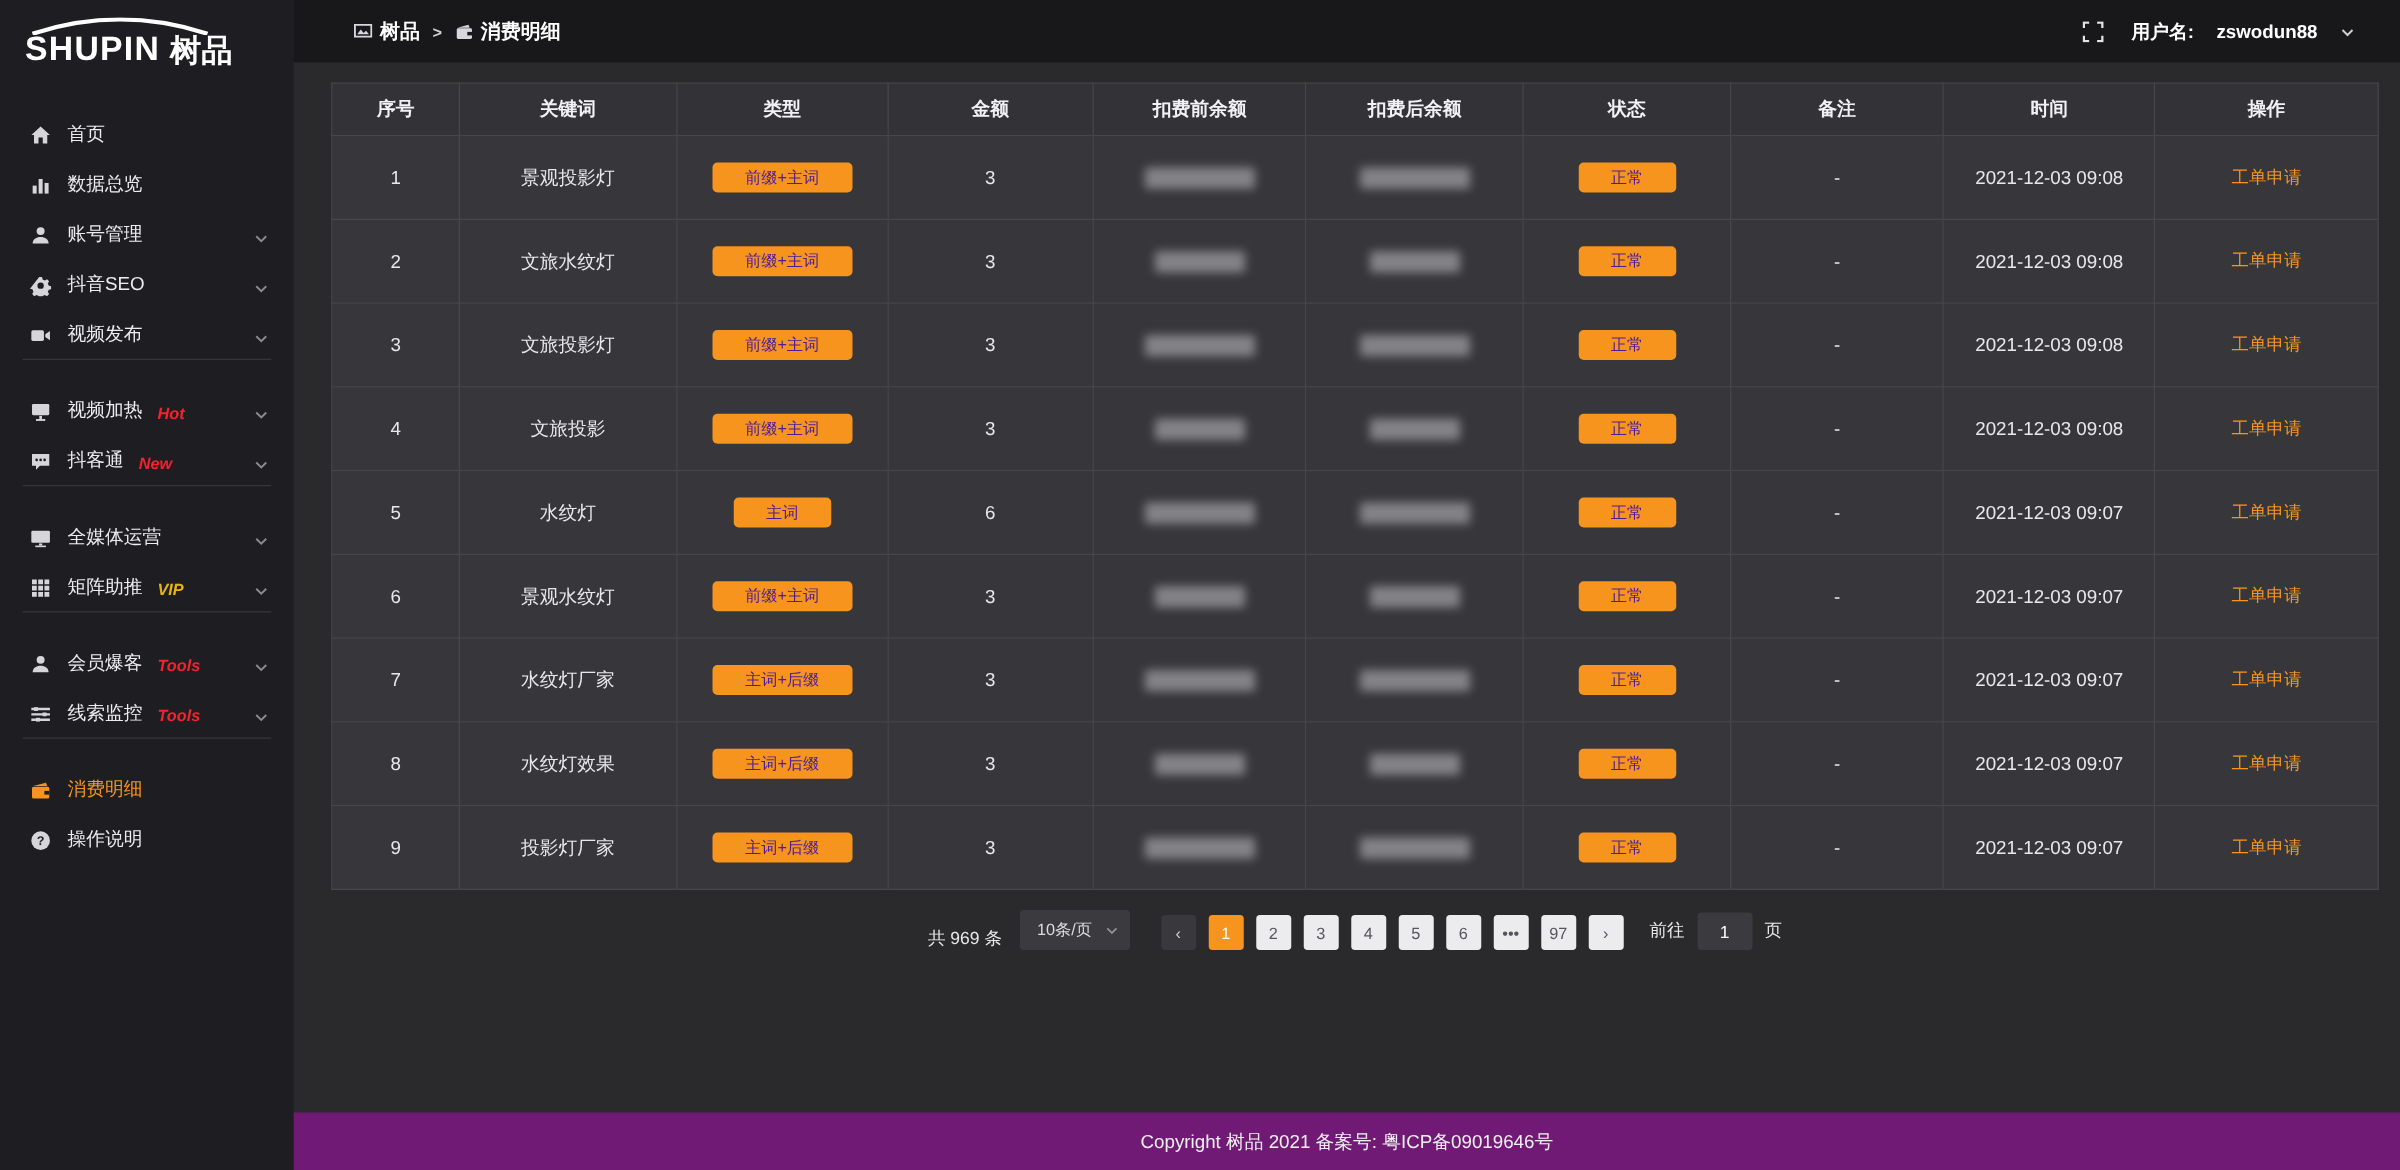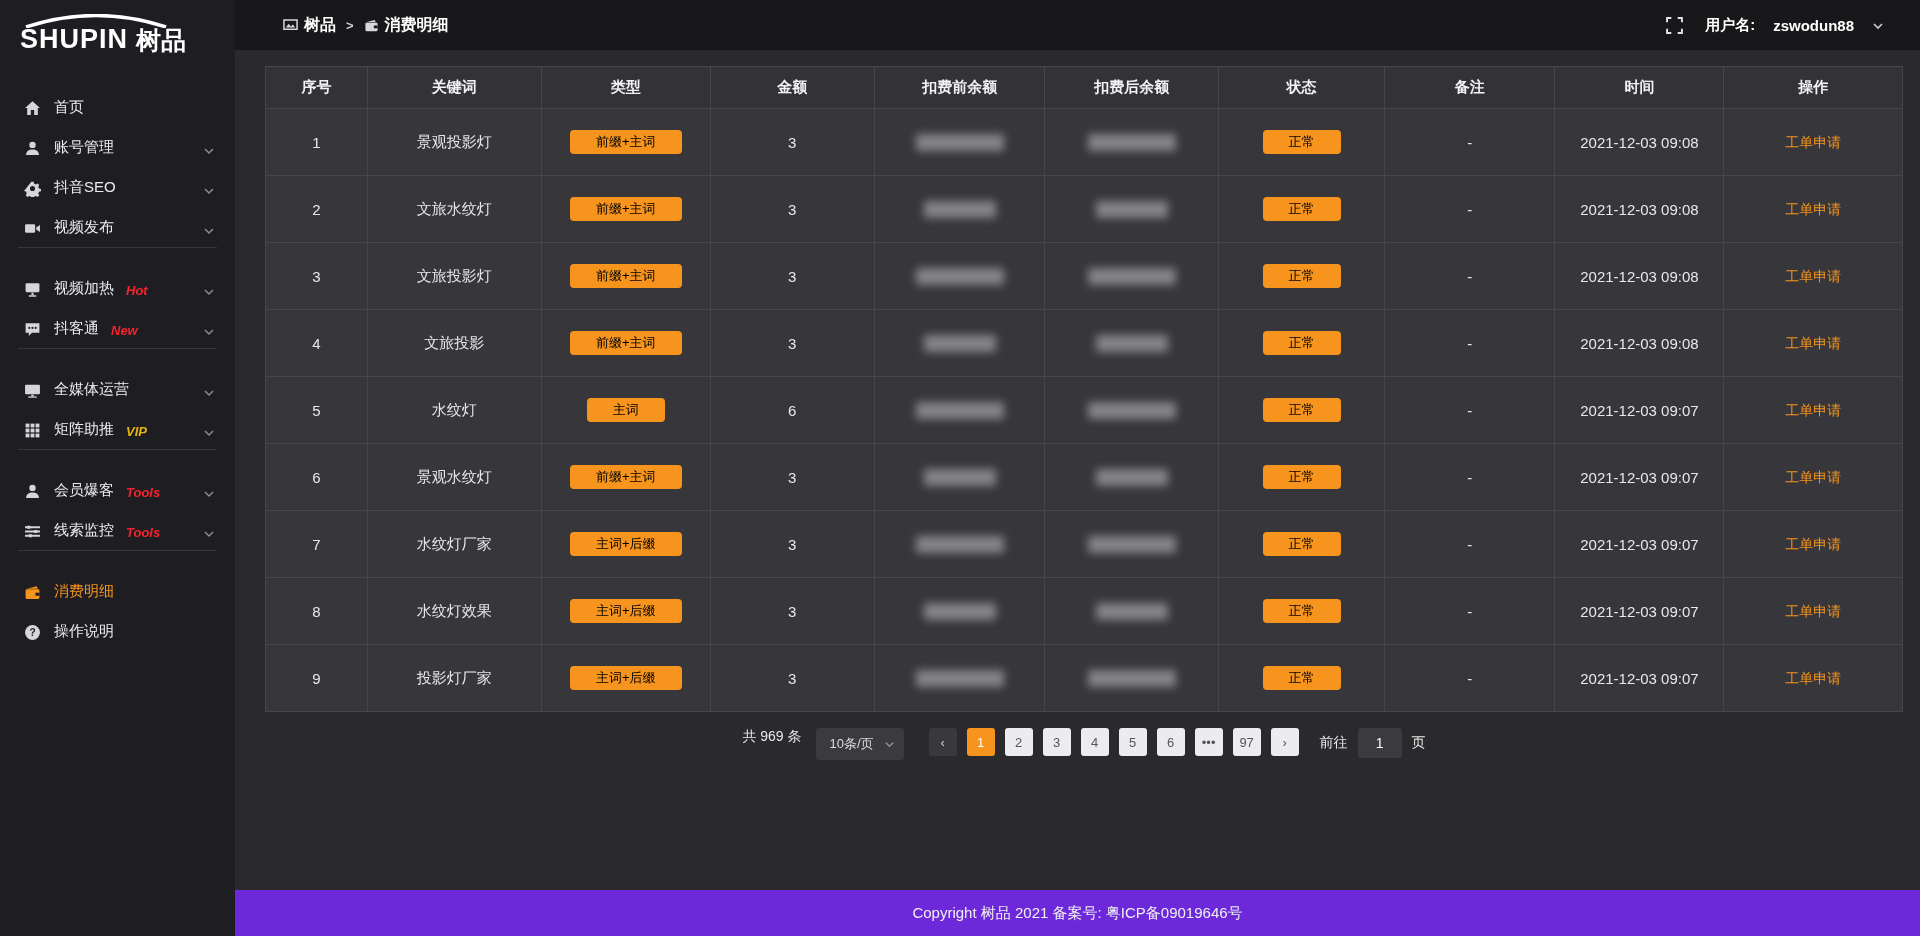--- a/index.html
+++ b/index.html
@@ -44,45 +44,45 @@
   
   .content { flex:1; padding:0 17px 0 30px; }
   .balance { margin-top:44px; font-size:15px; font-weight:bold; color:#fff; }
   .balance .b-value { margin-left:6px; }
 
   table.data-table { width:100%; border-collapse:collapse; margin-top:16px; table-layout:fixed; }
   .data-table th, .data-table td {
     border:1px solid #46464b; text-align:center; font-size:15px; color:#e8e8ea; }
   .data-table th { height:42px; background:#323237; font-weight:bold; color:#f2f2f4; }
   .data-table td { height:67px; background:#37373b; }
-  .badge { display:inline-block; background:#f7941d; color:#000000; font-size:13px;
+  .badge { display:inline-block; background:#f7941d; color:#4c1d95; font-size:13px;
     padding:5px 26px; border-radius:4px; line-height:1.1; }
   .blur-block { display:inline-block; width:88px; height:17px; background:#96969b;
     border-radius:2px; filter:blur(4px); opacity:.8; vertical-align:middle; }
   tr:nth-child(even) .blur-block { width:72px; }
   .action-link { color:#f7941d; font-size:14px; cursor:pointer; text-decoration:none; }
 
   
-  .pagination { margin-top:16px; display:flex; align-items:flex-start; justify-content:center; }
+  .pagination { margin-top:16px; display:flex; align-items:flex-end; justify-content:center; }
   .pg-total { font-size:14px; color:#e8e8ea; margin-right:14px; }
   .pg-select { position:relative; height:32px; line-height:32px; background:#3a3a3f;
     border-radius:3px; padding:0 30px 0 14px; font-size:13px; color:#dcdce0;
     margin-right:20px; cursor:pointer; }
   .pg-select .s-chevron { position:absolute; right:9px; top:2px; color:#8f8f94; }
   .pg-btn { width:28px; height:28px; margin:0 5px; border-radius:3px; background:#ececee;
     color:#55555c; font-size:13px; display:inline-flex; align-items:center;
     justify-content:center; cursor:pointer; border:none; font-family:inherit; }
   .pg-btn.prev { background:#38383d; color:#cfcfd3; }
   .pg-btn.active { background:#f7941d; color:#fff; }
   .pg-jump { display:flex; align-items:center; gap:10px; margin-left:16px; font-size:14px; color:#e8e8ea; }
   .pg-input { width:44px; height:30px; background:#3a3a3f; border:none; border-radius:3px;
     color:#fff; font-size:14px; text-align:center; font-family:inherit; }
 
   
-  .footer { height:46px; flex-shrink:0; background:#6d28d9; display:flex;
+  .footer { height:46px; flex-shrink:0; background:#701a75; display:flex;
     align-items:center; justify-content:center; font-size:15px; color:#f0f0f2; }
 </style>
 </head>
 <body>
 
 <div class="app">
 
   <aside class="sidebar">
     <div class="logo">
       <svg class="logo-arc" width="148" height="14" viewBox="0 0 148 14">
@@ -94,20 +94,31 @@
       </div>
     </div>
     <nav class="menu" id="menu">
         <div class="menu-item">
     <span class="mi-icon">
             <svg viewBox="0 0 16 16" fill="currentColor">
               <path d="M8 1.2 15 7.5h-2V14h-3.4V9.4H6.4V14H3V7.5H1z"></path>
             </svg>
           </span>
     <span class="mi-label">首页</span>
+
+  </div>
+        <div class="menu-item">
+    <span class="mi-icon">
+            <svg viewBox="0 0 16 16" fill="currentColor">
+              <rect x="2" y="8" width="3" height="6"></rect>
+              <rect x="6.5" y="3" width="3" height="11"></rect>
+              <rect x="11" y="6" width="3" height="8"></rect>
+            </svg>
+          </span>
+    <span class="mi-label">数据总览</span>
 
   </div>
         <div class="menu-item expandable">
     <span class="mi-icon">
             <svg viewBox="0 0 16 16" fill="currentColor">
               <circle cx="8" cy="4.6" r="3"></circle>
               <path d="M2 14c0-3.3 2.7-5 6-5s6 1.7 6 5z"></path>
             </svg>
           </span>
     <span class="mi-label">账号管理</span>

